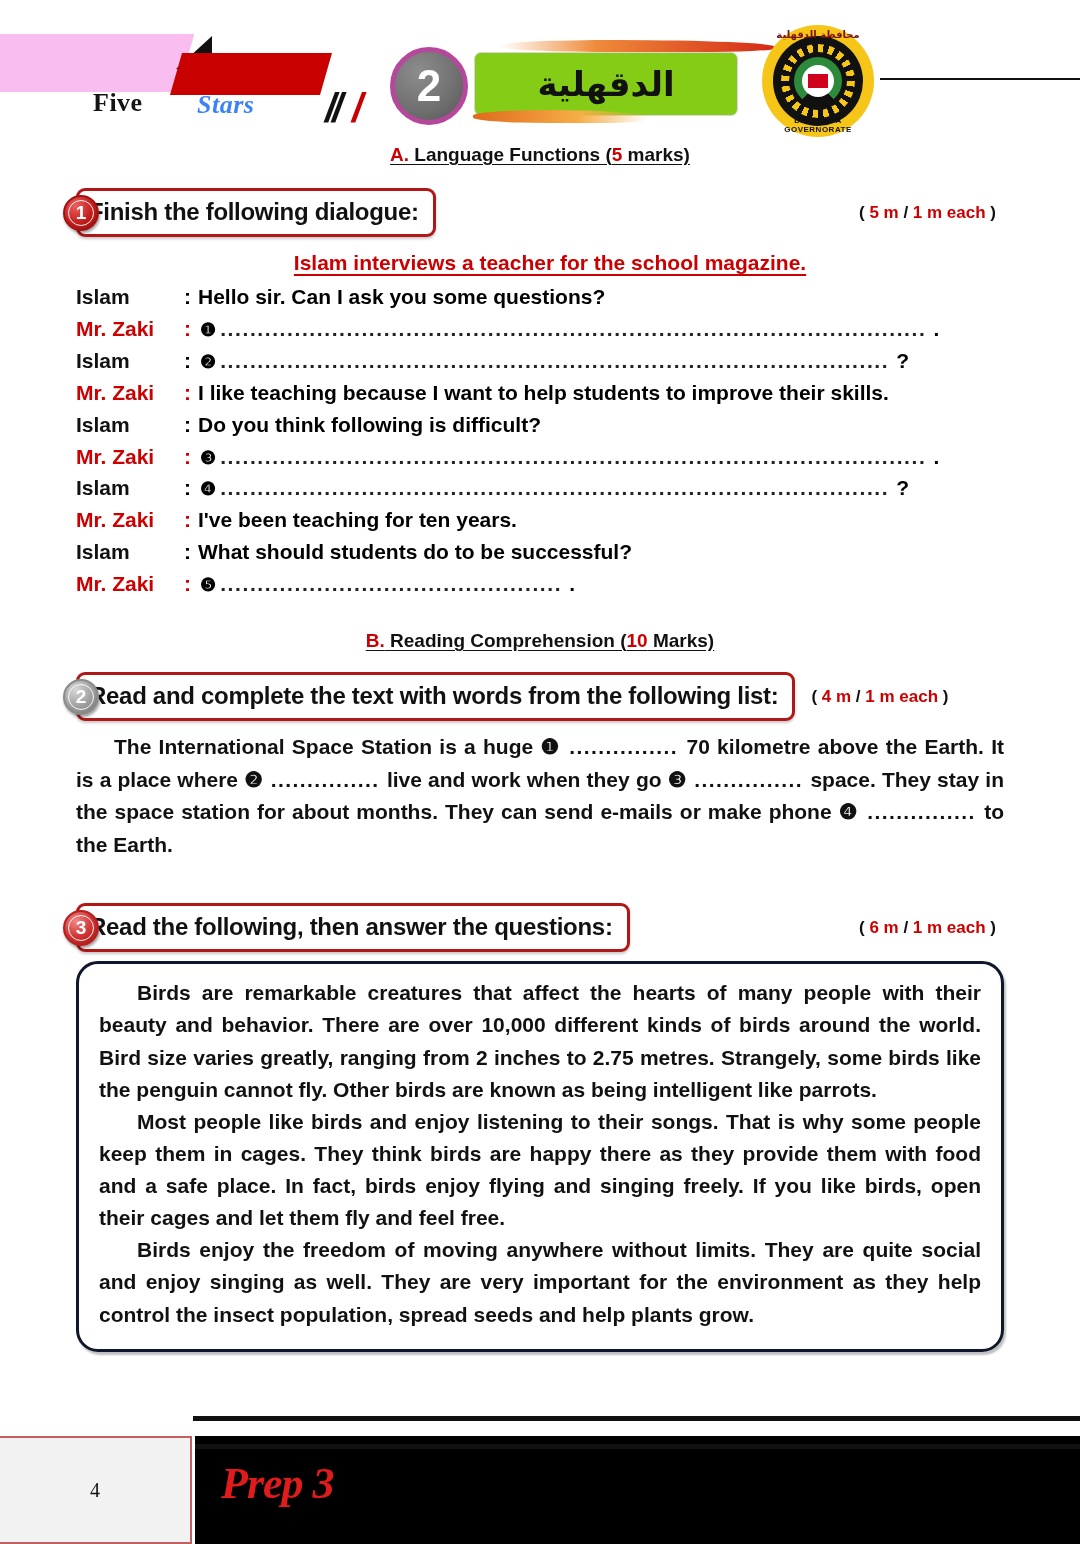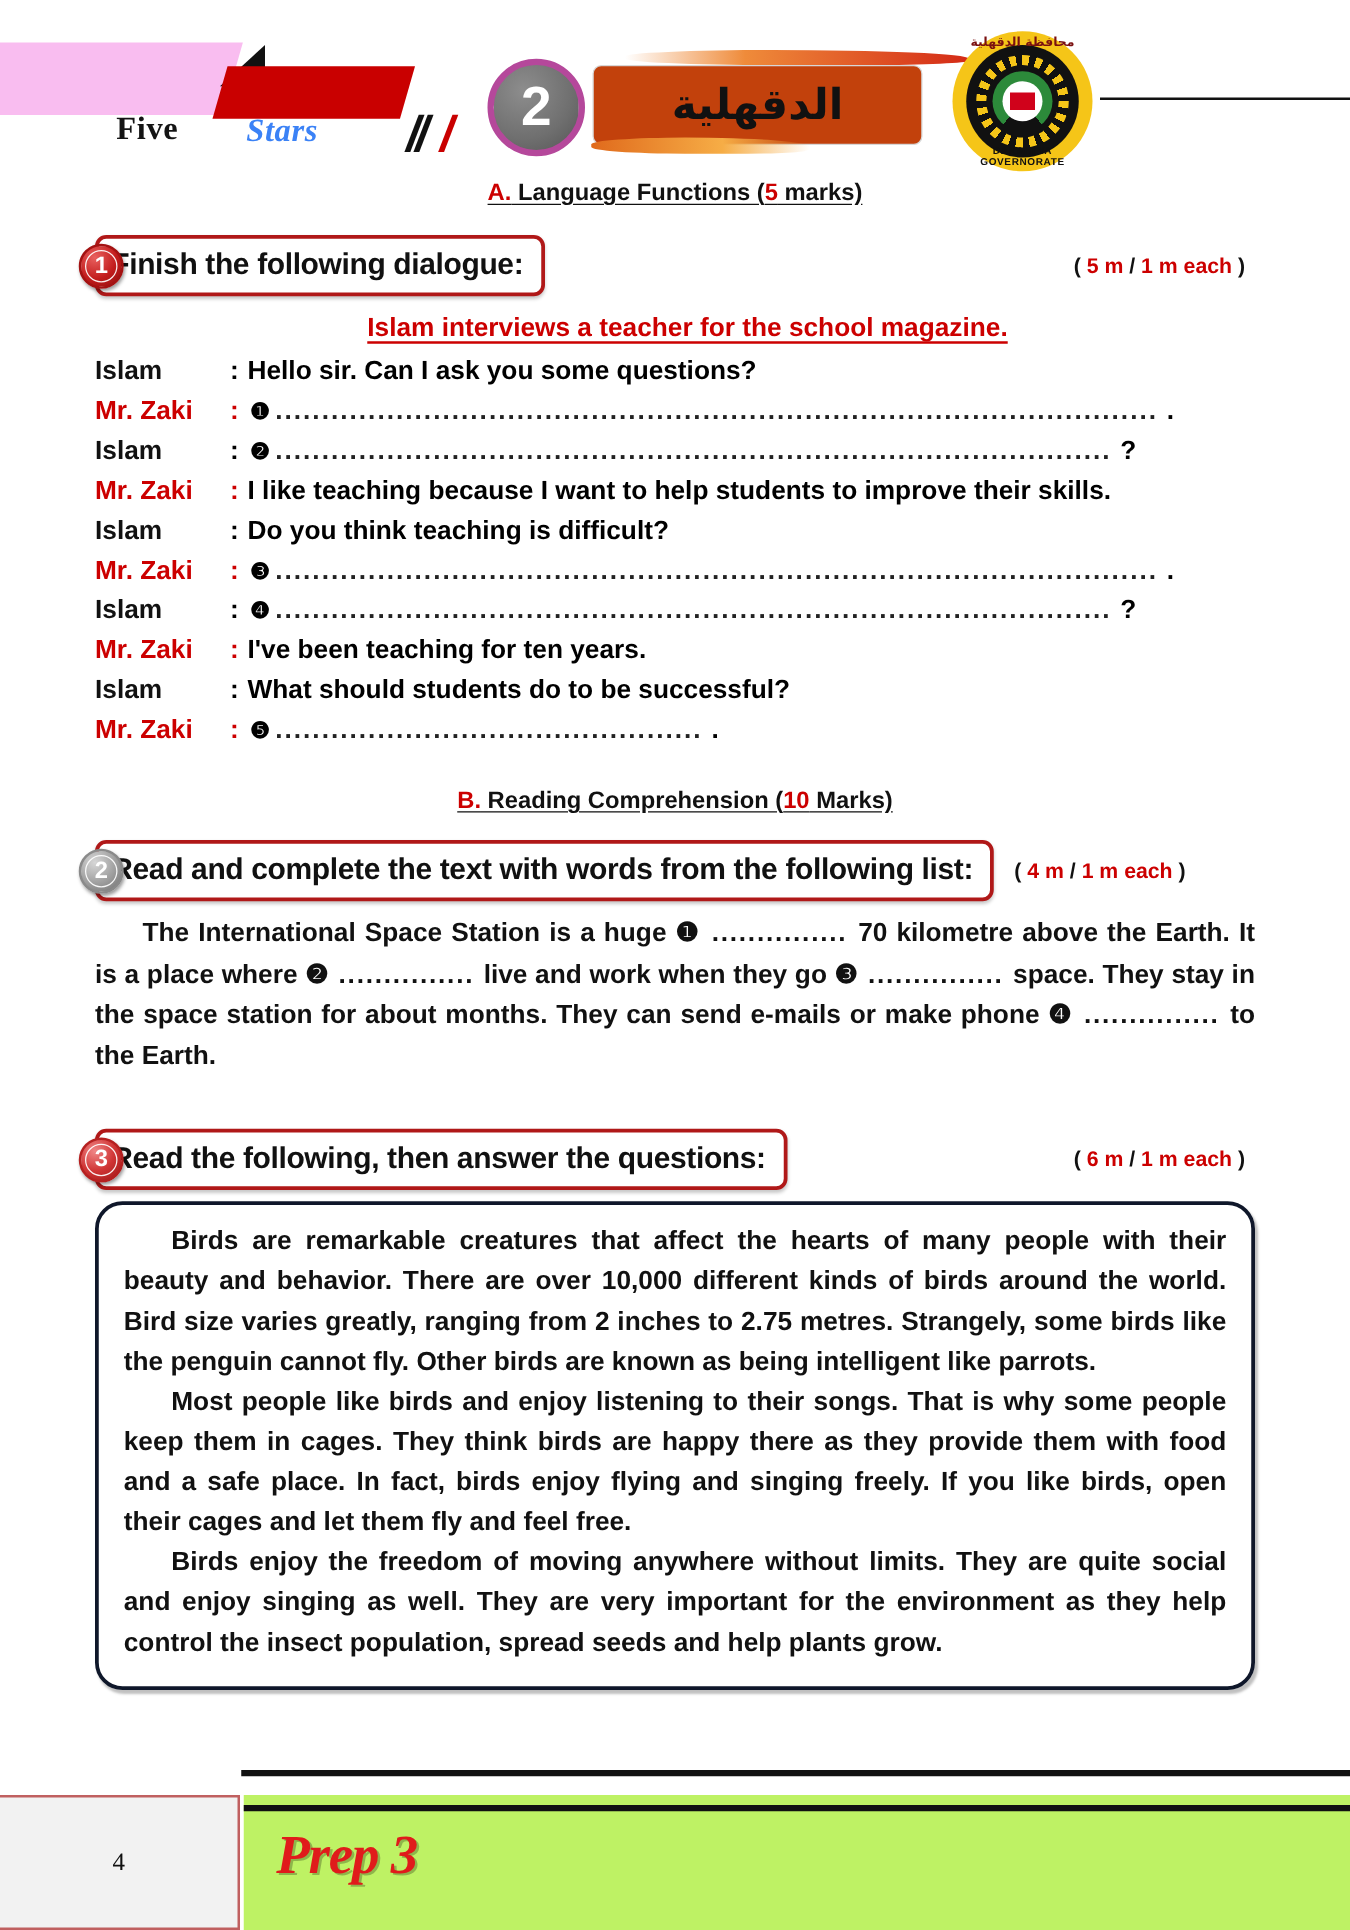--- a/index.html
+++ b/index.html
@@ -115,21 +115,21 @@
     font-weight: bold;
     font-family: "Liberation Sans", sans-serif;
     line-height: 1;
   }
   .arabic-box {
     position: absolute;
     left: 474px;
     top: 52px;
     width: 262px;
     height: 62px;
-    background: #c2410c;
+    background: #84cc16;
     border: 1px solid #d7d7d7;
     border-radius: 7px;
     display: flex;
     align-items: center;
     justify-content: center;
   }
   .arabic-text {
     font-family: "DejaVu Sans", sans-serif;
     font-size: 34px;
     font-weight: bold;
@@ -437,21 +437,21 @@
     font-family: "Liberation Serif", serif;
     font-size: 20px;
     color: #111;
   }
   .footer-right {
     position: absolute;
     left: 195px;
     top: 20px;
     width: 885px;
     height: 108px;
-    background: #bef264;
+    background: #000000;
   }
   .footer-rightline {
     position: absolute;
     left: 0; top: 8px;
     width: 885px; height: 5px;
     background: #111;
   }
   .footer-prep {
     position: absolute;
     left: 26px;
@@ -549,21 +549,21 @@
         <span class="dlg-end">?</span>
       </div>
       <div class="dlg-line">
         <span class="dlg-name zaki">Mr. Zaki</span>
         <span class="dlg-colon zaki" style="color: rgb(204, 0, 0);">:</span>
         <span> I like teaching because I want to help students to improve their skills.</span>
       </div>
       <div class="dlg-line">
         <span class="dlg-name">Islam</span>
         <span class="dlg-colon">:</span>
-        <span> Do you think teaching is difficult?</span>
+        <span> Do you think following is difficult?</span>
       </div>
       <div class="dlg-line">
         <span class="dlg-name zaki">Mr. Zaki</span>
         <span class="dlg-colon zaki" style="color: rgb(204, 0, 0);">:</span>
         <span class="dlg-num">❸</span>
         <span class="dlg-dots">...............................................................................................</span>
         <span class="dlg-end">.</span>
       </div>
       <div class="dlg-line">
         <span class="dlg-name">Islam</span>

